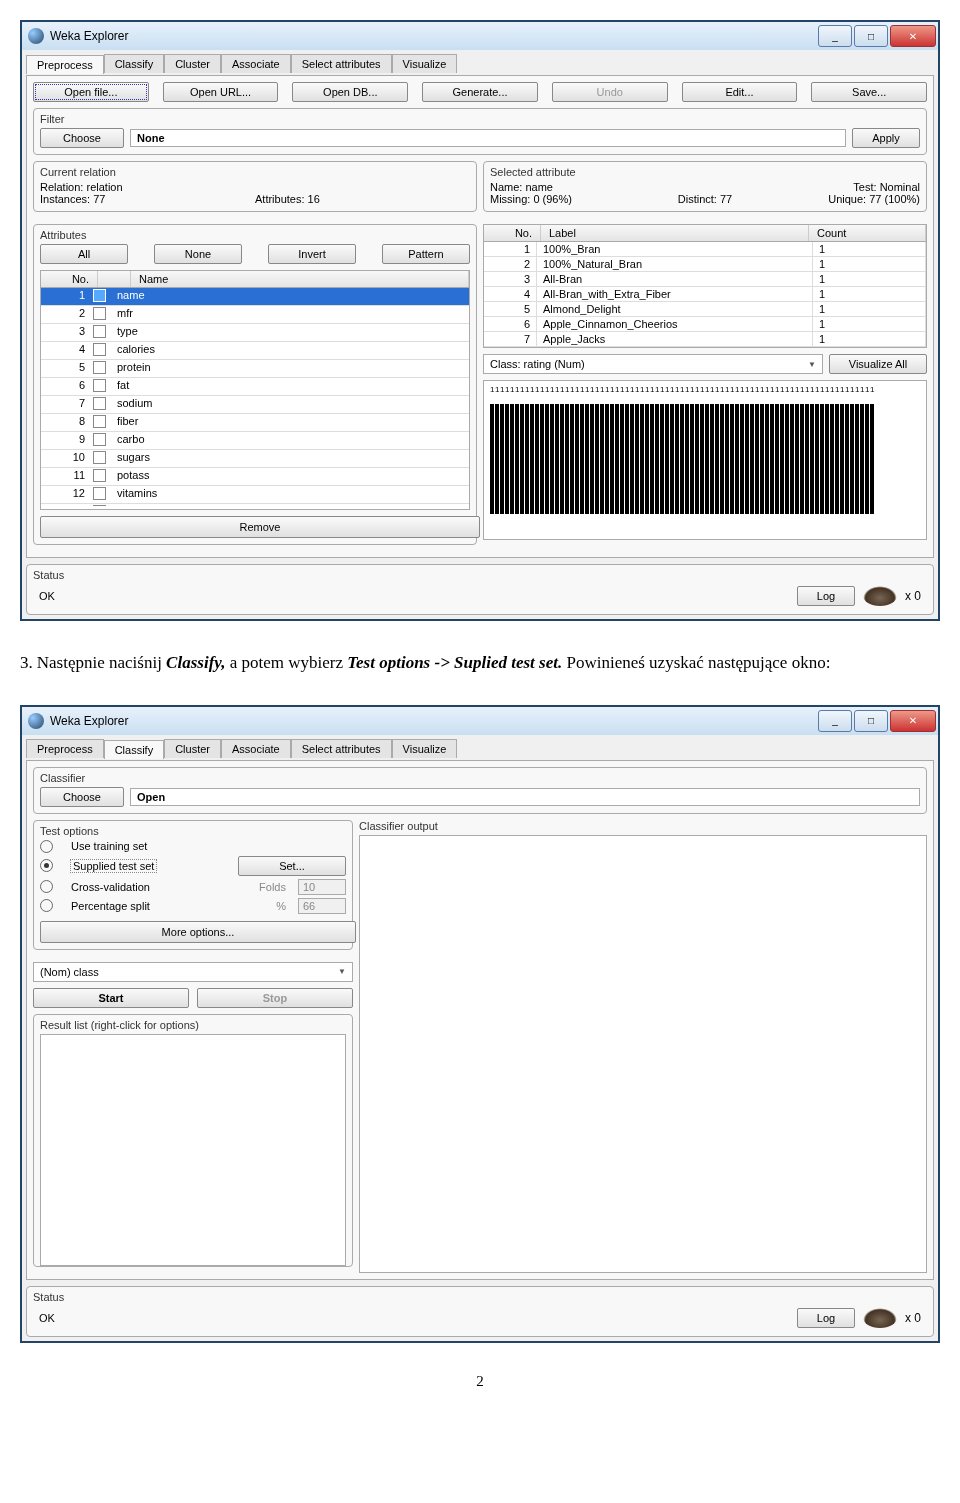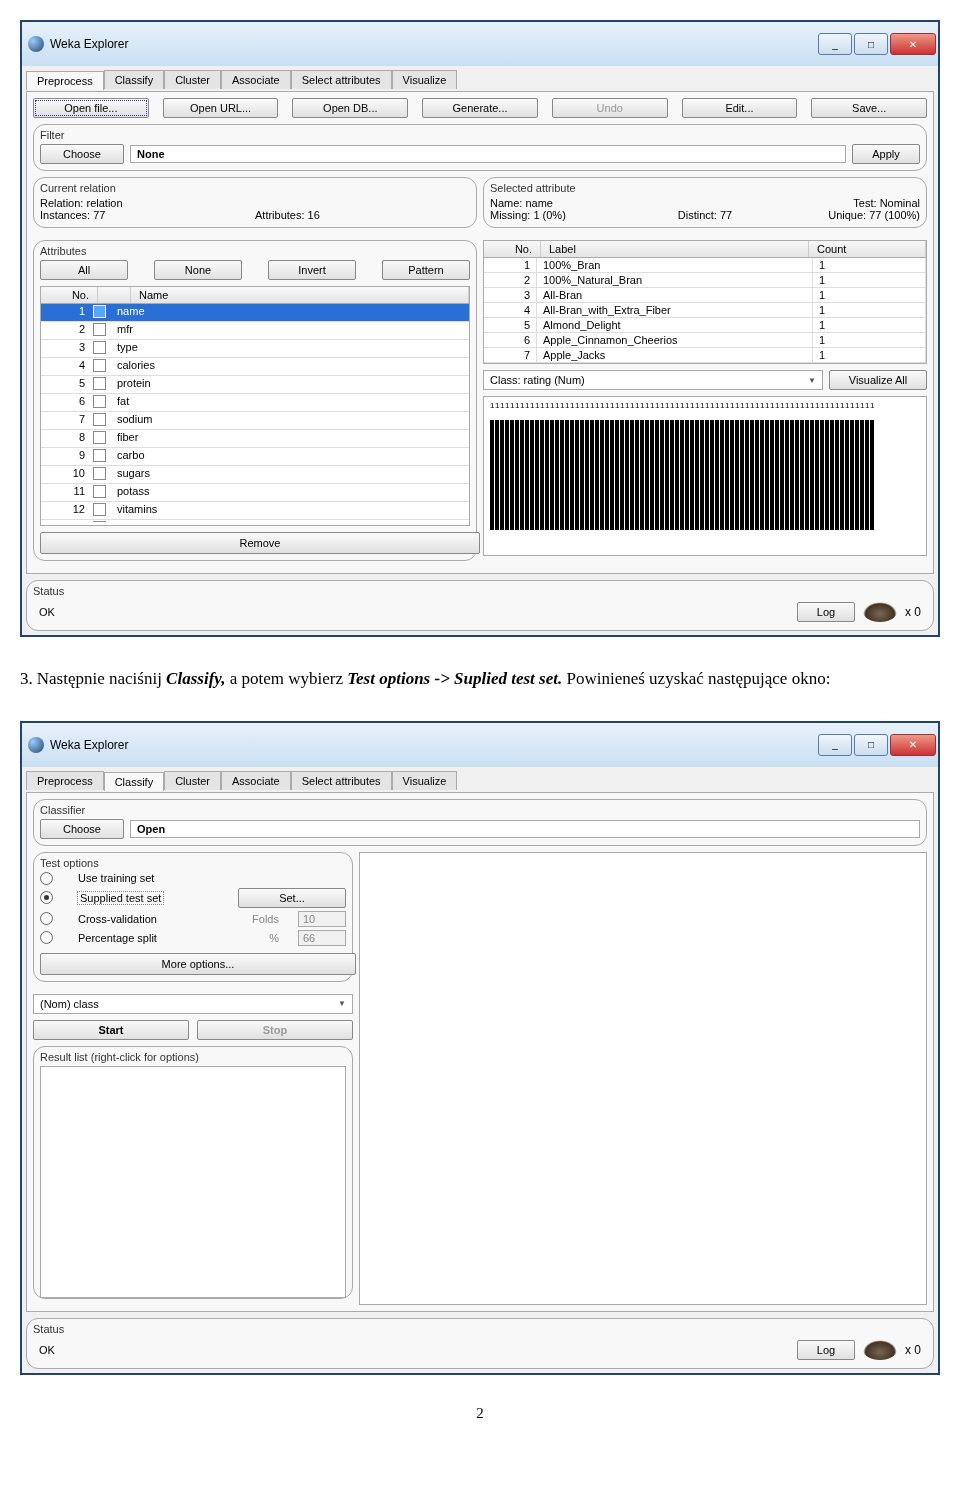--- a/index.html
+++ b/index.html
@@ -1,33 +1,33 @@
 <!DOCTYPE html>
 <html><head>
 <meta charset="utf-8">
 <style>
 body { margin:0; padding:20px; background:#fff; font-family:"Times New Roman",serif; font-size:16px; color:#000; }
 .page { width:920px; margin:0 auto; }
 .shot { border:2px solid #246; background:#dbe9f4; font-family:"Segoe UI",Tahoma,sans-serif; font-size:12px; color:#000; margin-bottom:30px; }
-.titlebar { height:44px; background:linear-gradient(#e8f1fb,#c8dff2); display:flex; align-items:center; padding:0 2px 0 6px; }
+.titlebar { height:28px; background:linear-gradient(#e8f1fb,#c8dff2); display:flex; align-items:center; padding:0 2px 0 6px; }
 .titlebar .wicon { width:16px; height:16px; border-radius:50%; background:radial-gradient(circle at 30% 30%,#9cf,#246); margin-right:6px; }
 .titlebar .wtitle { flex:1; font-weight:normal; }
 .winbtns { display:flex; gap:2px; }
 .winbtn { width:32px; height:20px; border:1px solid #5a7aa8; background:linear-gradient(#f0f6fc,#cde); border-radius:3px; display:flex; align-items:center; justify-content:center; font-size:10px; }
 .winbtn.close { width:44px; background:linear-gradient(#e98,#c33); color:#fff; border-color:#933; }
 .winbody { background:#f0f0f0; padding:4px; }
 .tabs { display:flex; gap:0; margin-bottom:2px; }
 .tab { padding:3px 10px; border:1px solid #aaa; border-bottom:none; background:#e4e4e4; font-size:11px; cursor:pointer; }
 .tab.active { background:#f8f8f8; position:relative; top:1px; }
 .tabcontent { border:1px solid #aaa; background:#f8f8f8; padding:6px; }
 .btnrow { display:flex; gap:14px; margin-bottom:6px; }
 .btn { flex:1; padding:3px 4px; border:1px solid #888; background:linear-gradient(#fafafa,#e0e0e0); border-radius:2px; text-align:center; font-size:11px; }
 .btn.focus { outline:1px dotted #33a; outline-offset:-3px; }
 .btn.disabled { color:#999; }
-.group { border:1px solid #aaa; border-radius:12px; padding:4px 6px 6px 6px; margin-bottom:6px; background:#f8f8f8; position:relative; }
+.group { border:1px solid #aaa; border-radius:4px; padding:4px 6px 6px 6px; margin-bottom:6px; background:#f8f8f8; position:relative; }
 .grouplabel { font-size:11px; color:#333; margin-bottom:3px; display:block; }
 .filterrow { display:flex; align-items:center; gap:6px; }
 .choosebtn { width:76px; padding:3px; border:1px solid #888; background:linear-gradient(#fafafa,#e0e0e0); text-align:center; font-size:11px; border-radius:2px; }
 .filtertxt { flex:1; border:1px solid #aaa; padding:2px 6px; background:#fff; font-weight:bold; font-size:11px; }
 .applybtn { width:60px; padding:3px; border:1px solid #888; background:linear-gradient(#fafafa,#e0e0e0); text-align:center; font-size:11px; border-radius:2px; }
 .cols2 { display:flex; gap:6px; }
 .half { flex:1; display:flex; flex-direction:column; gap:6px; }
 .kvrow { display:flex; font-size:11px; }
 .kv { flex:1; }
 .attrbtns { display:flex; gap:26px; }
@@ -56,21 +56,21 @@
 .bar { width:4px; background:#000; }
 .barval { font-size:8px; text-align:center; }
 .removebtn { width:100%; padding:4px; border:1px solid #888; background:linear-gradient(#fafafa,#e0e0e0); text-align:center; font-size:11px; border-radius:2px; }
 .statusrow { display:flex; align-items:center; padding:2px 6px; gap:8px; }
 .statusrow .sl { flex:1; font-size:11px; }
 .loglbl { font-weight:normal; }
 .bird { width:34px; height:20px; background:radial-gradient(ellipse at 50% 60%,#765,#432 60%,transparent 70%); border-radius:50%; }
 
 .testopts .radio { display:inline-block; width:11px; height:11px; border:1px solid #666; border-radius:50%; margin-right:6px; vertical-align:middle; }
 .testopts .radio.sel::after { content:""; display:block; width:5px; height:5px; background:#333; border-radius:50%; margin:3px; }
-.testopts .torow { display:flex; align-items:center; gap:19px; margin:3px 0; font-size:11px; }
+.testopts .torow { display:flex; align-items:center; gap:12px; margin:3px 0; font-size:11px; }
 .numbox { width:38px; border:1px solid #aaa; padding:1px 4px; background:#f0f0f0; color:#888; font-size:11px; }
 .startstop { display:flex; gap:8px; }
 .startstop .btn { flex:1;font-weight:bold; }
 .resultlist { border:1px solid #aaa; background:#fff; height:230px; }
 .classout { border:1px solid #aaa; background:#fff; flex:1; }
 
 .para { font-family:"Times New Roman",serif; font-size:17px; margin:20px 0 30px 0; text-align:justify; line-height:1.4; }
 .para .step { margin-right:4px; }
 .pagenum { text-align:center; font-size:15px; font-family:"Times New Roman",serif; margin-top:10px; }
 </style>
@@ -221,21 +221,21 @@
         </div>
 
         <div class="half">
           <div class="group">
             <span class="grouplabel">Selected attribute</span>
             <div class="kvrow">
               <span class="kv"><span>Name:</span> <span>name</span></span>
               <span class="kv" style="text-align:right"><span>Test:</span> <span>Nominal</span></span>
             </div>
             <div class="kvrow">
-              <span class="kv"><span>Missing:</span> <span>1 (0%)</span></span>
+              <span class="kv"><span>Missing:</span> <span>0 (96%)</span></span>
               <span class="kv" style="text-align:center"><span>Distinct:</span> <span>77</span></span>
               <span class="kv" style="text-align:right"><span>Unique:</span> <span>77 (100%)</span></span>
             </div>
           </div>
 
           <div class="valtable">
             <div class="vthead">
               <div class="vth" style="width:40px;text-align:right">No.</div>
               <div class="vth" style="flex:1">Label</div>
               <div class="vth" style="width:100px">Count</div>
@@ -534,20 +534,21 @@
             <div class="btn disabled">Stop</div>
           </div>
 
           <div class="group" style="flex:1;padding-bottom:0">
             <span class="grouplabel">Result list (right-click for options)</span>
             <div class="resultlist"></div>
           </div>
         </div>
 
         <div style="flex:1;display:flex;flex-direction:column">
+          <span class="grouplabel">Classifier output</span>
           <div class="classout" style="height:430px"></div>
         </div>
       </div>
     </div>
 
     <div class="group" style="margin-top:6px;margin-bottom:0">
       <span class="grouplabel">Status</span>
       <div class="statusrow">
         <span class="sl">OK</span>
         <div class="choosebtn loglbl" style="width:50px">Log</div>

